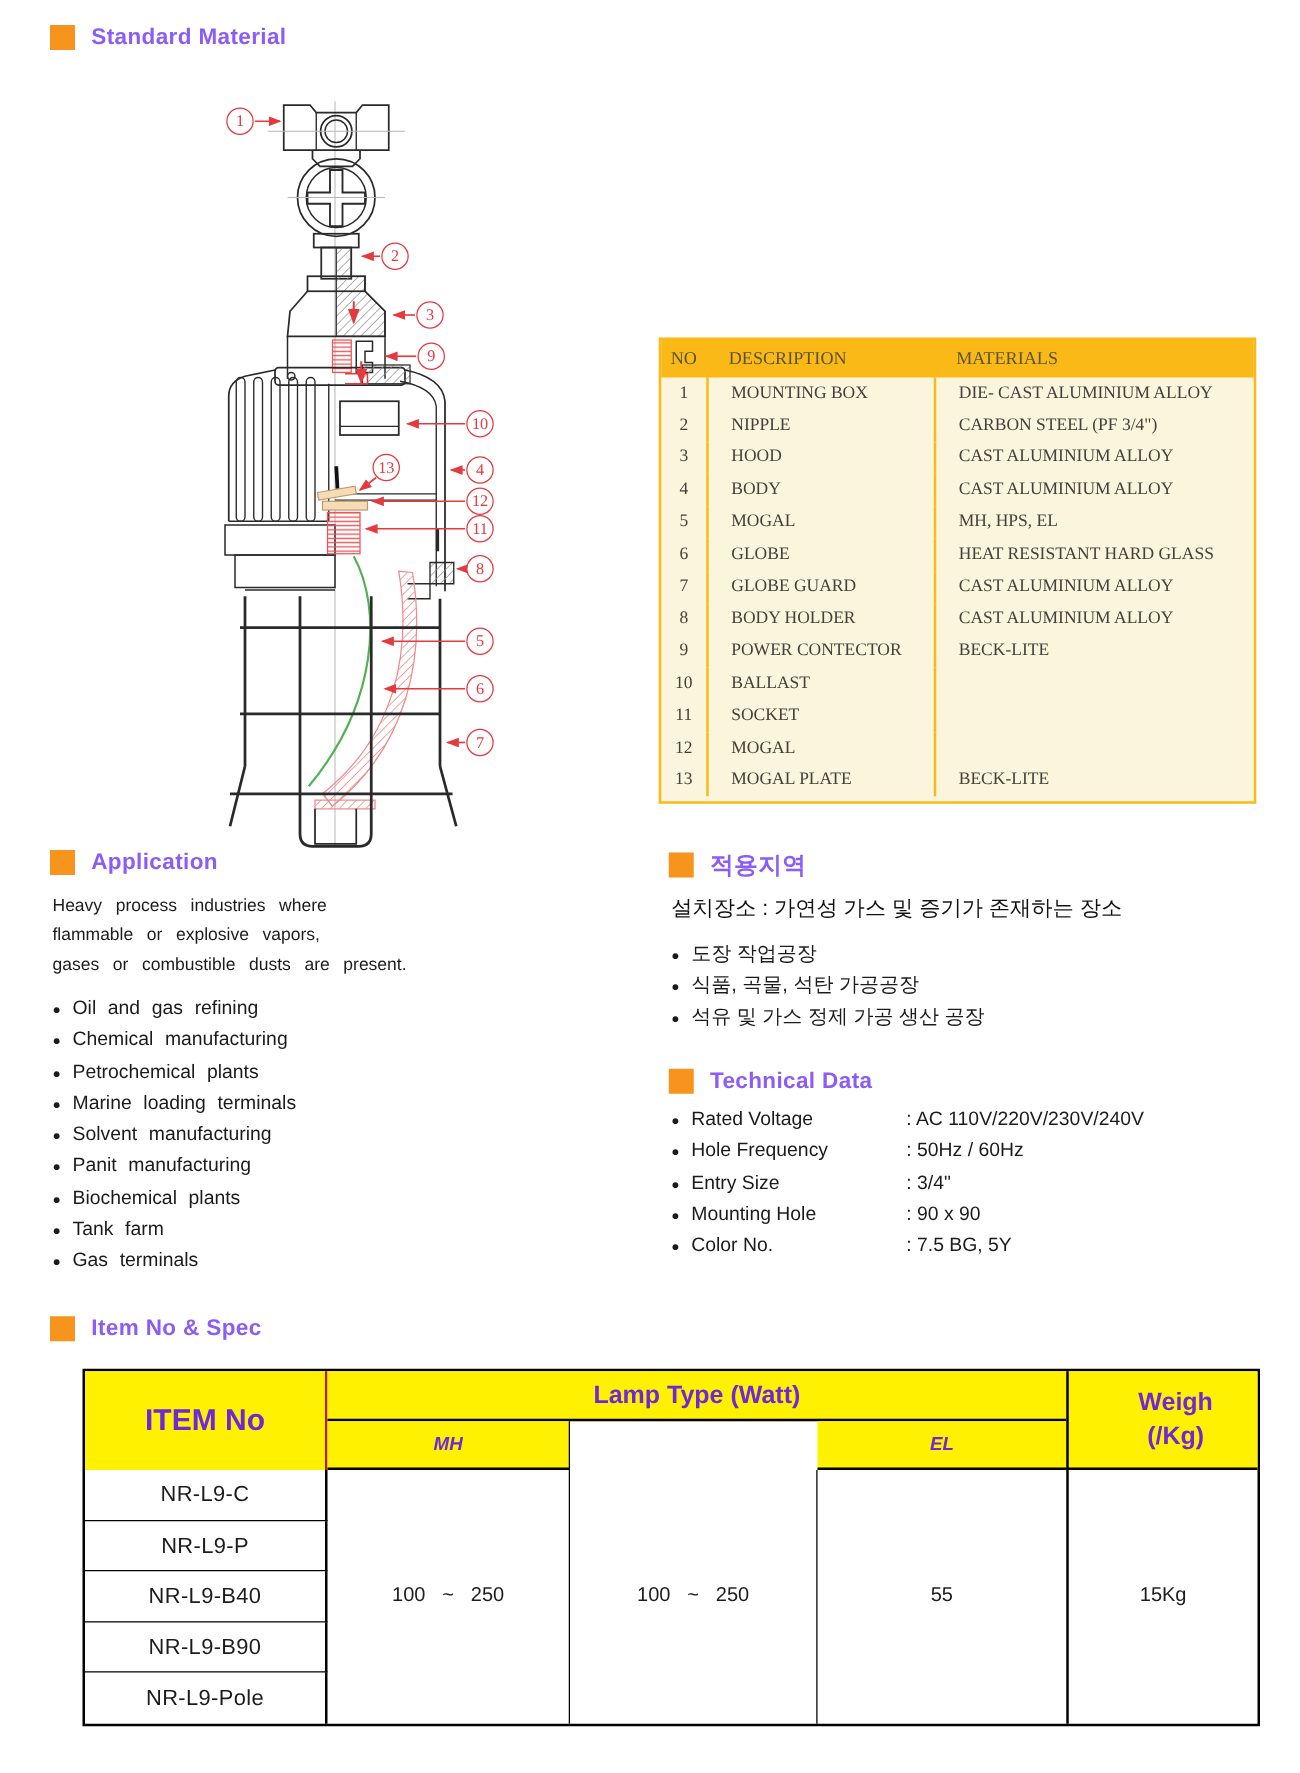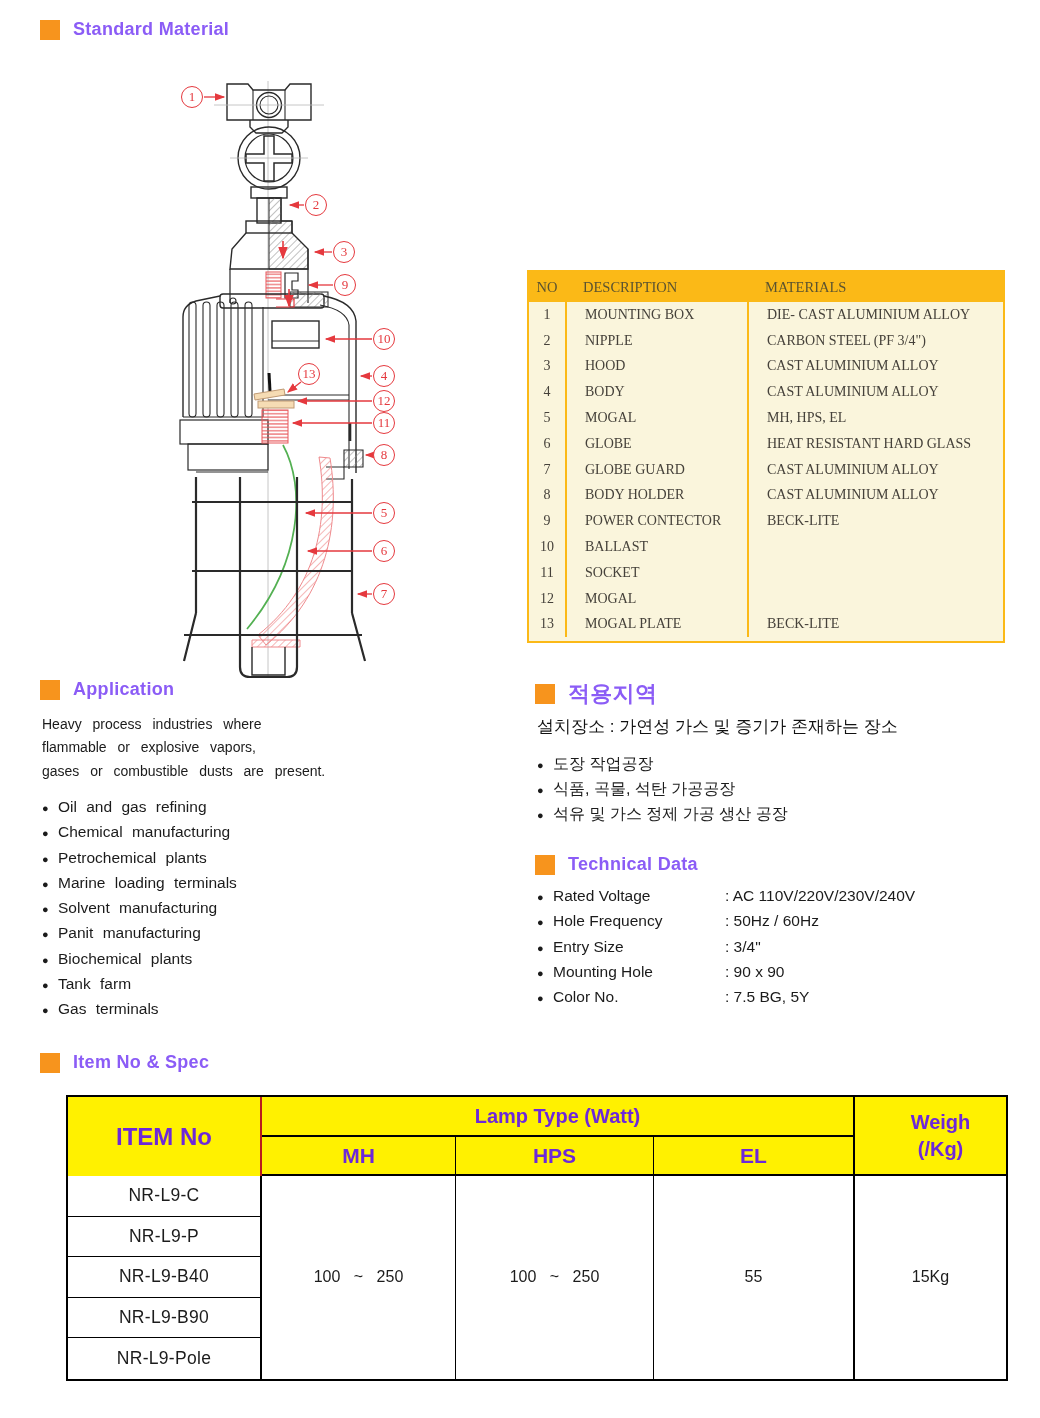--- a/index.html
+++ b/index.html
@@ -3,21 +3,21 @@
 <meta charset="utf-8">
 <style>
   html,body{margin:0;padding:0;}
   body{width:1040px;height:1418px;position:relative;background:#ffffff;
        font-family:"Liberation Sans",sans-serif;color:#1c1c1c;overflow:hidden;}
 
   
   .sec-hdr{position:absolute;display:flex;align-items:center;gap:13px;}
   .sec-sq{width:20px;height:20px;background:#F7941D;flex:0 0 auto;}
   .sec-title{font-weight:bold;font-size:18px;letter-spacing:.3px;color:#8b5cf6;}
-  .sec-title.kr{font-size:22px;}
+  .sec-title.kr{font-size:19px;}
 
   
   .diagram{position:absolute;left:0;top:55px;width:520px;height:625px;}
   .diagram svg{position:absolute;left:0;top:0;}
   .co{position:absolute;width:22px;height:22px;box-sizing:border-box;
       border:1.4px solid #E5393E;border-radius:50%;background:#fff;
       color:#E5393E;font-family:"Liberation Serif",serif;font-size:13px;
       line-height:19px;text-align:center;z-index:3;}
 
   
@@ -49,21 +49,21 @@
 
   
   .spec{position:absolute;left:66px;top:1095px;width:942px;box-sizing:border-box;
       border:2px solid #000;display:grid;
       grid-template-columns:194px 194px 198px 199px 1fr;
       grid-template-rows:40px 39px repeat(5,40.6px);background:#fff;}
   .spec div{display:flex;align-items:center;justify-content:center;box-sizing:border-box;}
   .sp-yellow{background:#FFF100;font-weight:bold;color:#6d28d9;}
   .sp-item-hdr{grid-column:1;grid-row:1/3;border-right:2px solid #b91c1c;font-size:24px;}
   .sp-lamp-hdr{grid-column:2/5;grid-row:1;border-bottom:2px solid #000;font-size:20px;}
-  .sp-sub{grid-row:2;font-size:21px;border-bottom:2px solid #000;}
+  .sp-sub{grid-row:2;font-size:15px;border-bottom:2px solid #000;font-style:italic;}
   .sp-sub.mh{grid-column:2;border-right:1.5px solid #000;}
   .sp-sub.hps{grid-column:3;border-right:1.5px solid #000;}
   .sp-sub.el{grid-column:4;}
   .sp-weigh-hdr{grid-column:5;grid-row:1/3;border-left:2px solid #000;
       border-bottom:2px solid #000;flex-direction:column;font-size:20px;line-height:1.35;padding-left:20px;}
   .sp-item{grid-column:1;border-right:2px solid #000;border-bottom:1.5px solid #000;
       font-size:17.5px;letter-spacing:.3px;}
   .sp-item.last{border-bottom:none;}
   .sp-val{font-size:16px;word-spacing:9px;}
   .sp-val.mh{grid-column:2;grid-row:3/8;border-right:1.5px solid #000;}
@@ -380,21 +380,20 @@
 
 <div class="sec-hdr" style="left:40px;top:1052px;">
   <div class="sec-sq"></div>
   <div class="sec-title">Item No &amp; Spec</div>
 </div>
 
 <div class="spec">
   <div class="sp-yellow sp-item-hdr">ITEM No</div>
   <div class="sp-yellow sp-lamp-hdr">Lamp Type (Watt)</div>
   <div class="sp-yellow sp-sub mh">MH</div>
-  <div class="sp-yellow sp-sub hps">HPS</div>
   <div class="sp-yellow sp-sub el">EL</div>
   <div class="sp-yellow sp-weigh-hdr">
     <span>Weigh</span>
     <span>(/Kg)</span>
   </div>
 
   <div class="sp-item" style="grid-row:3">NR-L9-C</div>
   <div class="sp-item" style="grid-row:4">NR-L9-P</div>
   <div class="sp-item" style="grid-row:5">NR-L9-B40</div>
   <div class="sp-item" style="grid-row:6">NR-L9-B90</div>

